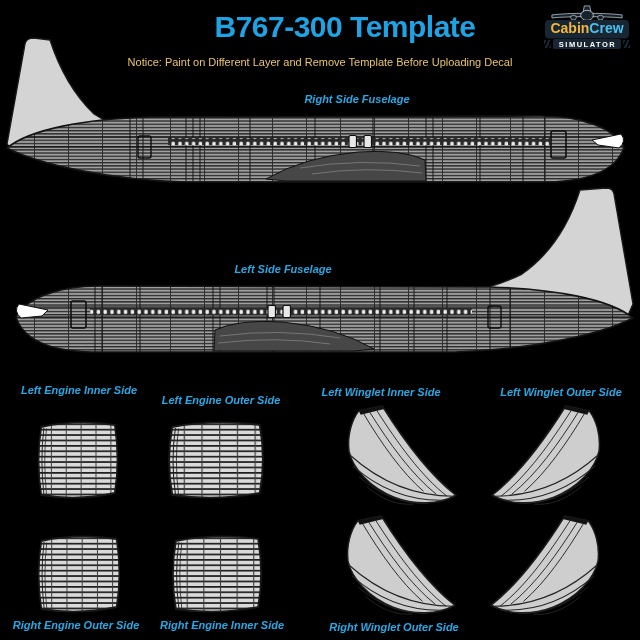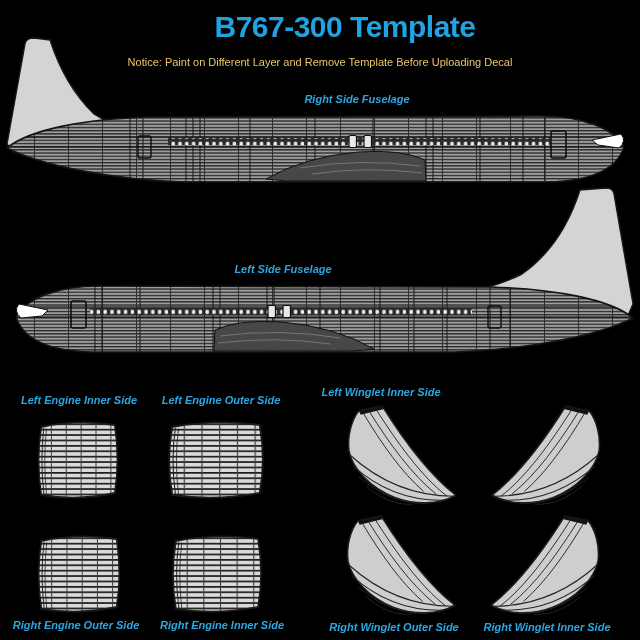--- a/index.html
+++ b/index.html
@@ -77,30 +77,45 @@
         <path d="M 6,9 Q 48,1 90,7 Q 96,42 90,75 Q 48,83 6,77 Q 0,42 6,9 Z" fill="url(#emesh)" stroke="#1a1a1a" stroke-width="1.8"></path>
         <path d="M 9,10 Q 4.5,42 9,76" stroke="#1f1f1f" stroke-width="1" fill="none"></path>
         <path d="M 12,10.5 Q 8,42 12,76.5" stroke="#1f1f1f" stroke-width="0.8" fill="none"></path>
       </g>
     </defs>
   </svg>
 
   <div class="title">B767-300 Template</div>
   <div class="notice">Notice: Paint on Different Layer and Remove Template Before Uploading Decal</div>
 
+  <div class="logo">
+    <svg class="logo-plane" width="72" height="18" viewBox="0 0 80 20">
+      <path d="M 37,1 L 43,1 L 44.5,9 L 35.5,9 Z" fill="#16222e" stroke="#e8eef4" stroke-width="0.7"></path>
+      <path d="M 1,11 C 20,8.6 60,8.6 79,11 L 79,14.4 C 60,12.4 20,12.4 1,14.4 Z" fill="#16222e" stroke="#e8eef4" stroke-width="0.7"></path>
+      <ellipse cx="40" cy="11.5" rx="7" ry="5.6" fill="#16222e" stroke="#e8eef4" stroke-width="0.8"></ellipse>
+      <ellipse cx="25" cy="14" rx="3.2" ry="2.6" fill="#16222e" stroke="#e8eef4" stroke-width="0.6"></ellipse>
+      <ellipse cx="55" cy="14" rx="3.2" ry="2.6" fill="#16222e" stroke="#e8eef4" stroke-width="0.6"></ellipse>
+    </svg>
+    <div class="logo-words"><span class="w1">Cabin</span><span class="w2">Crew</span></div>
+    <div class="logo-banner-row">
+      <span class="stripe"></span>
+      <span class="logo-banner">SIMULATOR</span>
+      <span class="stripe"></span>
+    </div>
+  </div>
 
   <div class="lbl" style="left:357px; top:93px">Right Side Fuselage</div>
   <div class="lbl" style="left:283px; top:263px">Left Side Fuselage</div>
-  <div class="lbl" style="left:79px;  top:394px">Left Engine Inner Side</div>
+  <div class="lbl" style="left:79px;  top:384px">Left Engine Inner Side</div>
   <div class="lbl" style="left:381px; top:386px">Left Winglet Inner Side</div>
   <div class="lbl" style="left:221px; top:394px">Left Engine Outer Side</div>
+  <div class="lbl" style="left:561px; top:386px">Left Winglet Outer Side</div>
   <div class="lbl" style="left:222px; top:619px">Right Engine Inner Side</div>
   <div class="lbl" style="left:76px;  top:619px">Right Engine Outer Side</div>
   <div class="lbl" style="left:394px; top:621px">Right Winglet Outer Side</div>
-  <div class="lbl" style="left:547px; top:621px">Right Winglet Inner Side</div>
 
   <svg class="draw" style="left:0; top:18px" width="640" height="172" viewBox="0 0 640 172">
     <path d="M 7,126 L 25,26 Q 26,20 34,20 L 50,22 Q 65,68 94,96 Q 118,112 152,121 L 128,132 L 14,134 Z" fill="#d4d4d4" stroke="#1a1a1a" stroke-width="1.4" stroke-linejoin="round"></path>
     <clipPath id="rfc">
       <path d="M 7,130 C 30,111 85,101 150,99 L 540,98 C 582,98 614,110 624,129 C 617,151 591,163 548,164 L 185,164 C 112,162 40,147 7,130 Z"></path>
     </clipPath>
     <path d="M 7,130 C 30,111 85,101 150,99 L 540,98 C 582,98 614,110 624,129 C 617,151 591,163 548,164 L 185,164 C 112,162 40,147 7,130 Z" fill="url(#mesh)" stroke="#141414" stroke-width="1.6"></path>
     <g clip-path="url(#rfc)" stroke="#161616" stroke-width="1">
       <path d="M130,90 V170 M143,90 V170 M186,90 V170 M193,90 V170 M200,90 V170 M250,90 V170 M315,90 V170 M373,90 V170 M426,90 V170 M433,90 V170 M480,90 V170 M523,90 V170 M545,90 V170"></path>
       <path d="M 0,119 H 640 M 0,129 H 640" stroke-width="1.2" stroke="#0d0d0d"></path>

